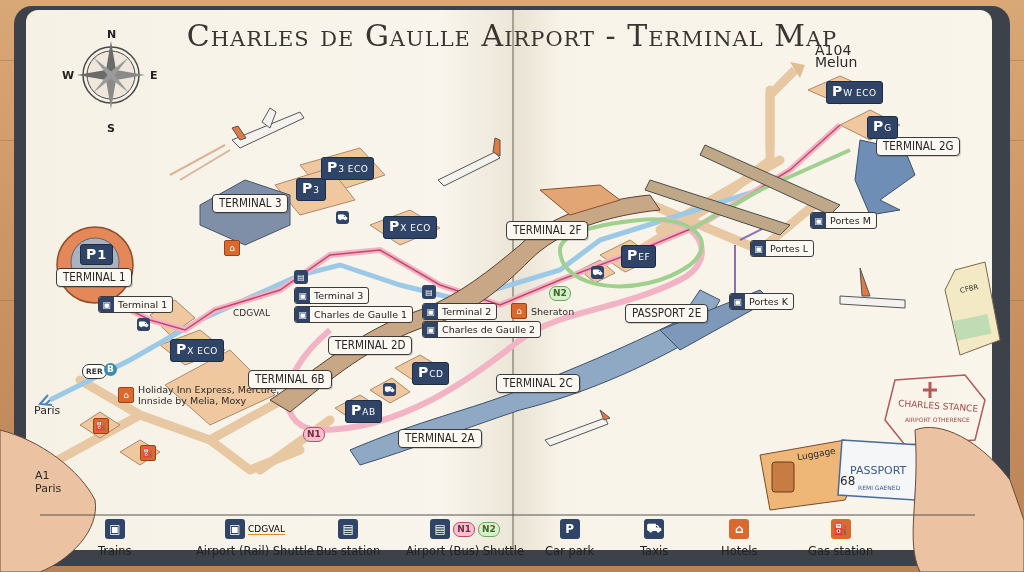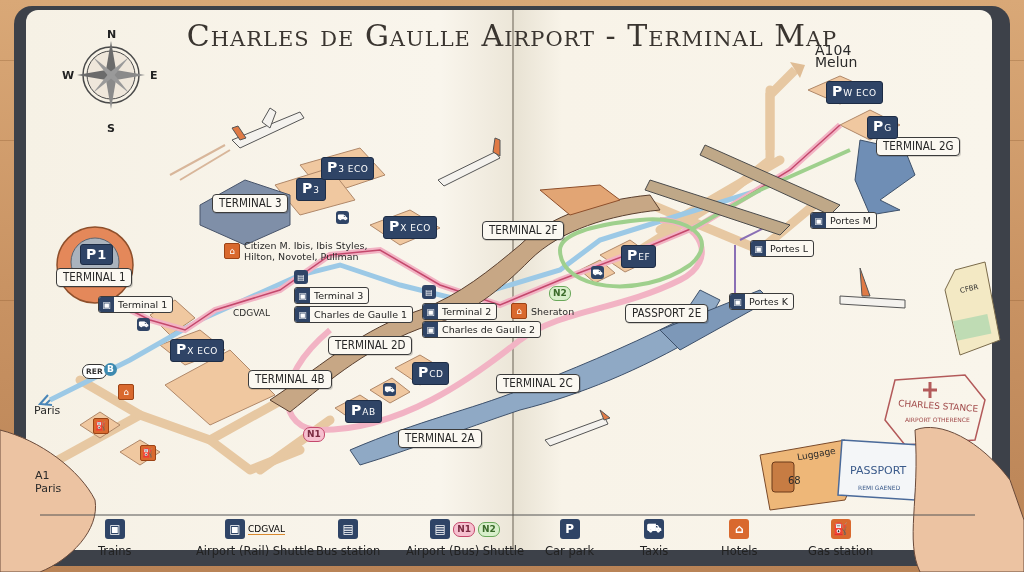--- a/index.html
+++ b/index.html
@@ -166,25 +166,25 @@
 <div class="title">Charles de Gaulle Airport - Terminal Map</div>
 
 <span class="compass-l" style="left:107px;top:28px">N</span>
 <span class="compass-l" style="left:107px;top:122px">S</span>
 <span class="compass-l" style="left:150px;top:69px">E</span>
 <span class="compass-l" style="left:62px;top:69px">W</span>
 
 <div class="lbl" style="left:56px;top:268px">TERMINAL 1</div>
 <div class="lbl" style="left:212px;top:194px">TERMINAL 3</div>
 <div class="lbl" style="left:398px;top:429px">TERMINAL 2A</div>
-<div class="lbl" style="left:248px;top:370px">TERMINAL 4B</div>
+<div class="lbl" style="left:248px;top:370px">TERMINAL 6B</div>
 <div class="lbl" style="left:496px;top:374px">TERMINAL 2C</div>
 <div class="lbl" style="left:328px;top:336px">TERMINAL 2D</div>
 <div class="lbl" style="left:625px;top:304px">PASSPORT 2E</div>
-<div class="lbl" style="left:482px;top:221px">TERMINAL 2F</div>
+<div class="lbl" style="left:506px;top:221px">TERMINAL 2F</div>
 <div class="lbl" style="left:876px;top:137px">TERMINAL 2G</div>
 
 <div class="stn" style="left:98px;top:296px">
     <span class="ico">▣</span>
     <span>Terminal 1</span>
   </div>
 <div class="stn" style="left:294px;top:287px">
     <span class="ico">▣</span>
     <span>Terminal 3</span>
   </div>
@@ -257,24 +257,24 @@
     <span>P</span>
     <small>W ECO</small>
   </div>
 <div class="pk" style="left:867px;top:116px">
     <span>P</span>
     <small>G</small>
   </div>
 
 <div class="hotel" style="left:224px;top:240px">
   <span class="oico">⌂</span>
-  <span><span>Citizen M. Ibis, Ibis Styles,</span><br><span>Hilton, Novotel, Pullman</span></span>
 </div>
 <div class="hotel" style="left:118px;top:384px">
   <span class="oico">⌂</span>
+  <span><span>Holiday Inn Express, Mercure,</span><br><span>Innside by Melia, Moxy</span></span>
 </div>
 <div class="hotel" style="left:511px;top:303px">
   <span class="oico">⌂</span>
   <span>Sheraton</span>
 </div>
 
 <span class="oico" style="position:absolute;left:93px;top:418px">⛽</span>
 <span class="oico" style="position:absolute;left:140px;top:445px">⛽</span>
 
 <span class="txt" style="left:233px;top:307px;font-size:9px">CDGVAL</span>
@@ -285,21 +285,21 @@
 <span class="txt" style="left:35px;top:483px;font-size:11px">Paris</span>
 <span class="txt" style="left:815px;top:44px">A104</span>
 <span class="txt" style="left:815px;top:56px">Melun</span>
 <span class="badge" style="left:303px;top:427px;background:#f6c0cf;border:1px solid #c4486c;color:#7a2a40">N1</span>
 <span class="badge" style="left:549px;top:286px;background:#d8efcb;border:1px solid #6aa85a;color:#3a6a2a">N2</span>
 
 <span class="txt" style="left:960px;top:283px;font-size:7px;transform:rotate(-12deg)">CFBR</span>
 <span class="txt" style="left:898px;top:400px;font-size:9px;color:#a04848;transform:rotate(4deg)">CHARLES STANCE</span>
 <span class="txt" style="left:905px;top:414px;font-size:6px;color:#a04848">AIRPORT OTHERENCE</span>
 <span class="txt" style="left:797px;top:448px;font-size:9px;transform:rotate(-10deg)">Luggage</span>
-<span class="txt" style="left:788px;top:475px;font-size:10px">68</span>
+<span class="txt" style="left:840px;top:475px;font-size:12px">68</span>
 <span class="txt" style="left:850px;top:465px;font-size:11px;color:#3a5a8a">PASSPORT</span>
 <span class="txt" style="left:858px;top:482px;font-size:6px;color:#3a5a8a">REMI GAENED</span>
 
 <div class="legend" style="left:98px">
   <div class="row">
       <span class="li" style="background:#2f4466">▣</span>
     </div>
   <span class="lt">Trains</span>
 </div>
 <div class="legend" style="left:196px">

